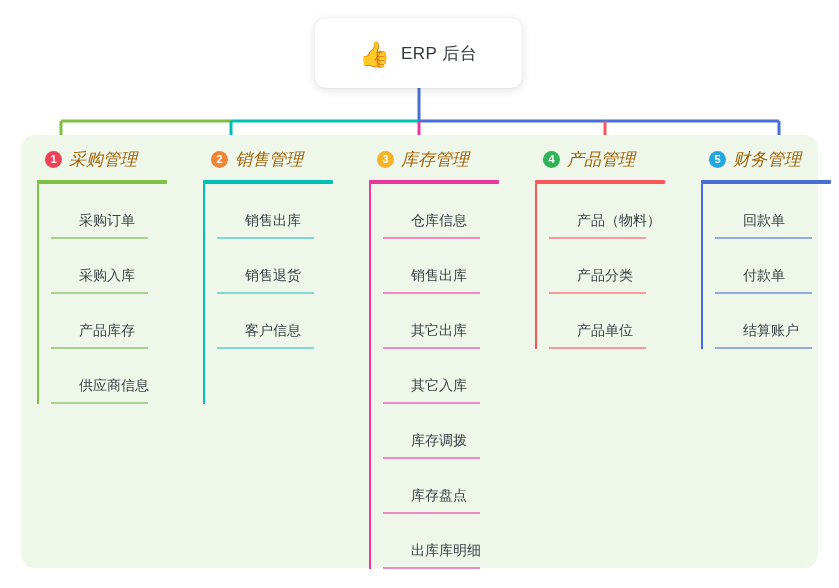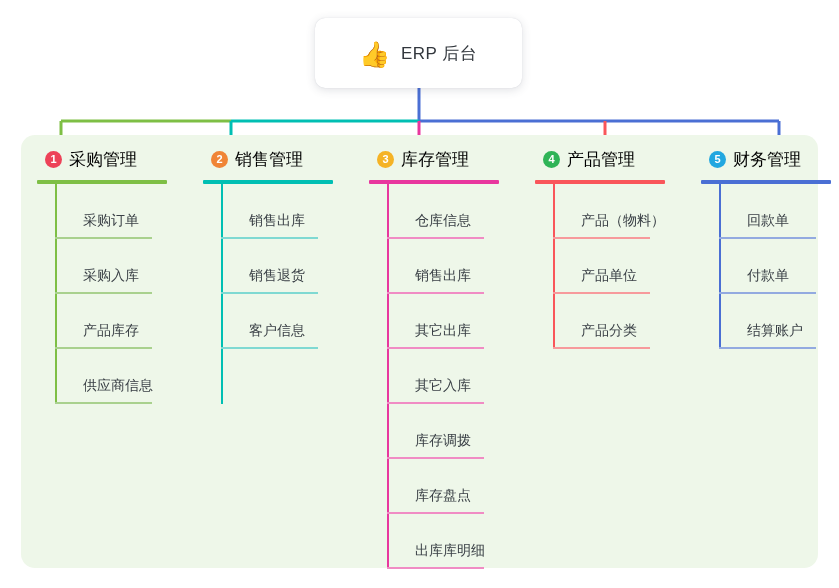--- a/index.html
+++ b/index.html
@@ -104,35 +104,36 @@
     border-radius: 50%;
     color: #ffffff;
     font-size: 11px;
     line-height: 17px;
     text-align: center;
     font-weight: bold;
     flex: 0 0 17px;
   }
   .col-title {
     font-size: 17px;
-    color: #000000;
+    color: #a16207;
     white-space: nowrap;
+    font-style: italic;
   }
   .head-rule {
     height: 4px;
     width: 130px;
     margin-left: 8px;
     margin-top: 7px;
     border-radius: 1px;
   }
 
   .items {
     position: relative;
-    margin-left: 26px;
-    padding-left: 0;
+    margin-left: 8px;
+    padding-left: 14px;
   }
   .spine {
     position: absolute;
     left: 0px;
     top: 0;
     width: 2px;
   }
   .item {
     position: relative;
     height: 55px;
@@ -280,27 +281,27 @@
         <span class="col-title">产品管理</span>
       </div>
       <div class="head-rule" style="background: rgb(249, 86, 90);"></div>
       <div class="items">
         <div class="spine" style="background: rgb(249, 86, 90); height: 165px;"></div>
         <div class="item">
           <span class="item-label">产品（物料）</span>
           <div class="item-rule" style="background: rgb(247, 154, 156);"></div>
         </div>
         <div class="item">
+          <span class="item-label">产品分类</span>
+          <div class="item-rule" style="background: rgb(247, 154, 156);"></div>
+        </div>
+        <div class="item">
           <span class="item-label">产品单位</span>
           <div class="item-rule" style="background: rgb(247, 154, 156);"></div>
         </div>
-        <div class="item">
-          <span class="item-label">产品分类</span>
-          <div class="item-rule" style="background: rgb(247, 154, 156);"></div>
-        </div>
       </div>
     </div>
 
     <div class="column col5">
       <div class="col-head">
         <span class="badge" style="background: rgb(34, 167, 224);">5</span>
         <span class="col-title">财务管理</span>
       </div>
       <div class="head-rule" style="background: rgb(74, 111, 212);"></div>
       <div class="items">

